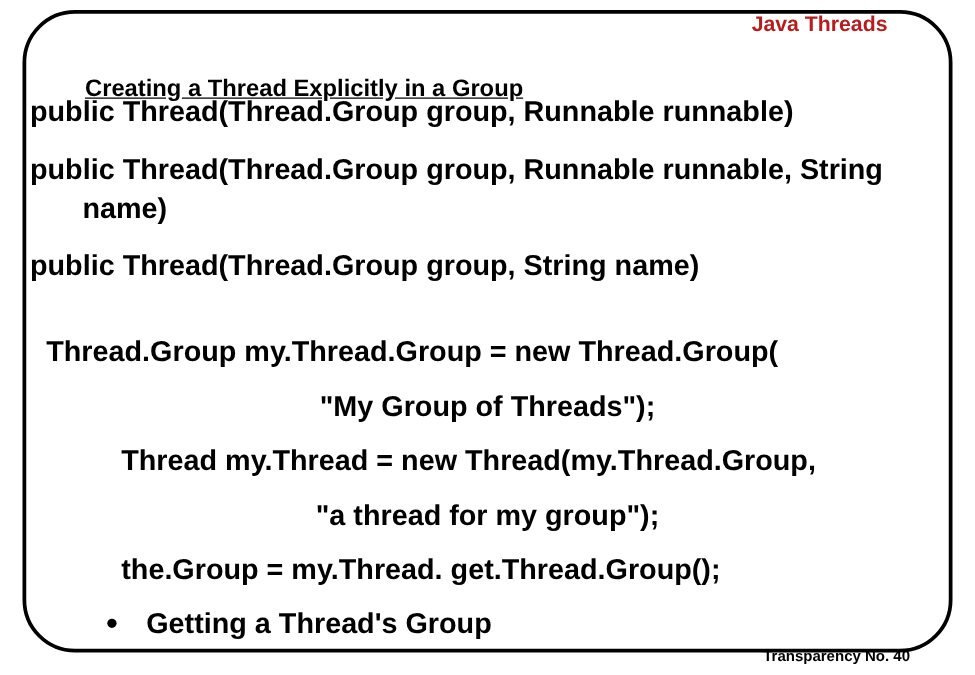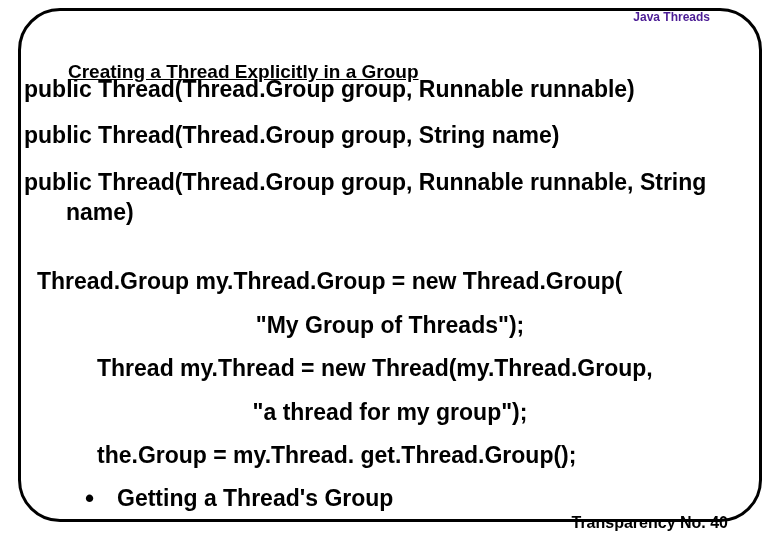--- a/index.html
+++ b/index.html
@@ -21,23 +21,23 @@
       left: 18px;
       right: 18px;
       bottom: 18px;
       border: 3px solid #000;
       border-radius: 42px;
     }
     .header-label {
       position: absolute;
       top: 10px;
       right: 70px;
-      font-size: 12px;
+      font-size: 17px;
       font-weight: bold;
-      color: #4c1d95;
+      color: #b91c1c;
     }
     .title {
       position: absolute;
       top: 25px;
       left: 68px;
       font-size: 19px;
       font-weight: bold;
       text-decoration: underline;
       color: #000;
       margin-top: 36px;
@@ -82,38 +82,38 @@
       position: absolute;
       left: 48px;
       top: 0;
       font-size: 26px;
       line-height: 1.2;
     }
     .footer {
       position: absolute;
       bottom: 8px;
       right: 52px;
-      font-size: 16px;
+      font-size: 12px;
       font-weight: bold;
       color: #000;
     }
   </style>
 </head>
 <body>
 
 <div class="slide-frame"></div>
 
 <div class="header-label">Java Threads</div>
 
 <div class="title">Creating a Thread Explicitly in a Group</div>
 
 <div class="content">
   <p class="sig sig-indent">public Thread(Thread.Group group, Runnable runnable)</p>
+  <p class="sig sig-indent">public Thread(Thread.Group group, Runnable runnable, String name)</p>
   <p class="sig sig-indent">public Thread(Thread.Group group, String name)</p>
-  <p class="sig sig-indent">public Thread(Thread.Group group, Runnable runnable, String name)</p>
   <div class="spacer"></div>
   <p class="code-line">Thread.Group my.Thread.Group = new Thread.Group(</p>
   <p class="code-line center-line">"My Group of Threads");</p>
   <p class="code-line indent1">Thread my.Thread = new Thread(my.Thread.Group,</p>
   <p class="code-line center-line">"a thread for my group");</p>
   <p class="code-line indent1">the.Group = my.Thread. get.Thread.Group();</p>
   <p class="code-line bullet-line">Getting a Thread's Group</p>
 </div>
 
 <div class="footer">Transparency No. 40</div>

